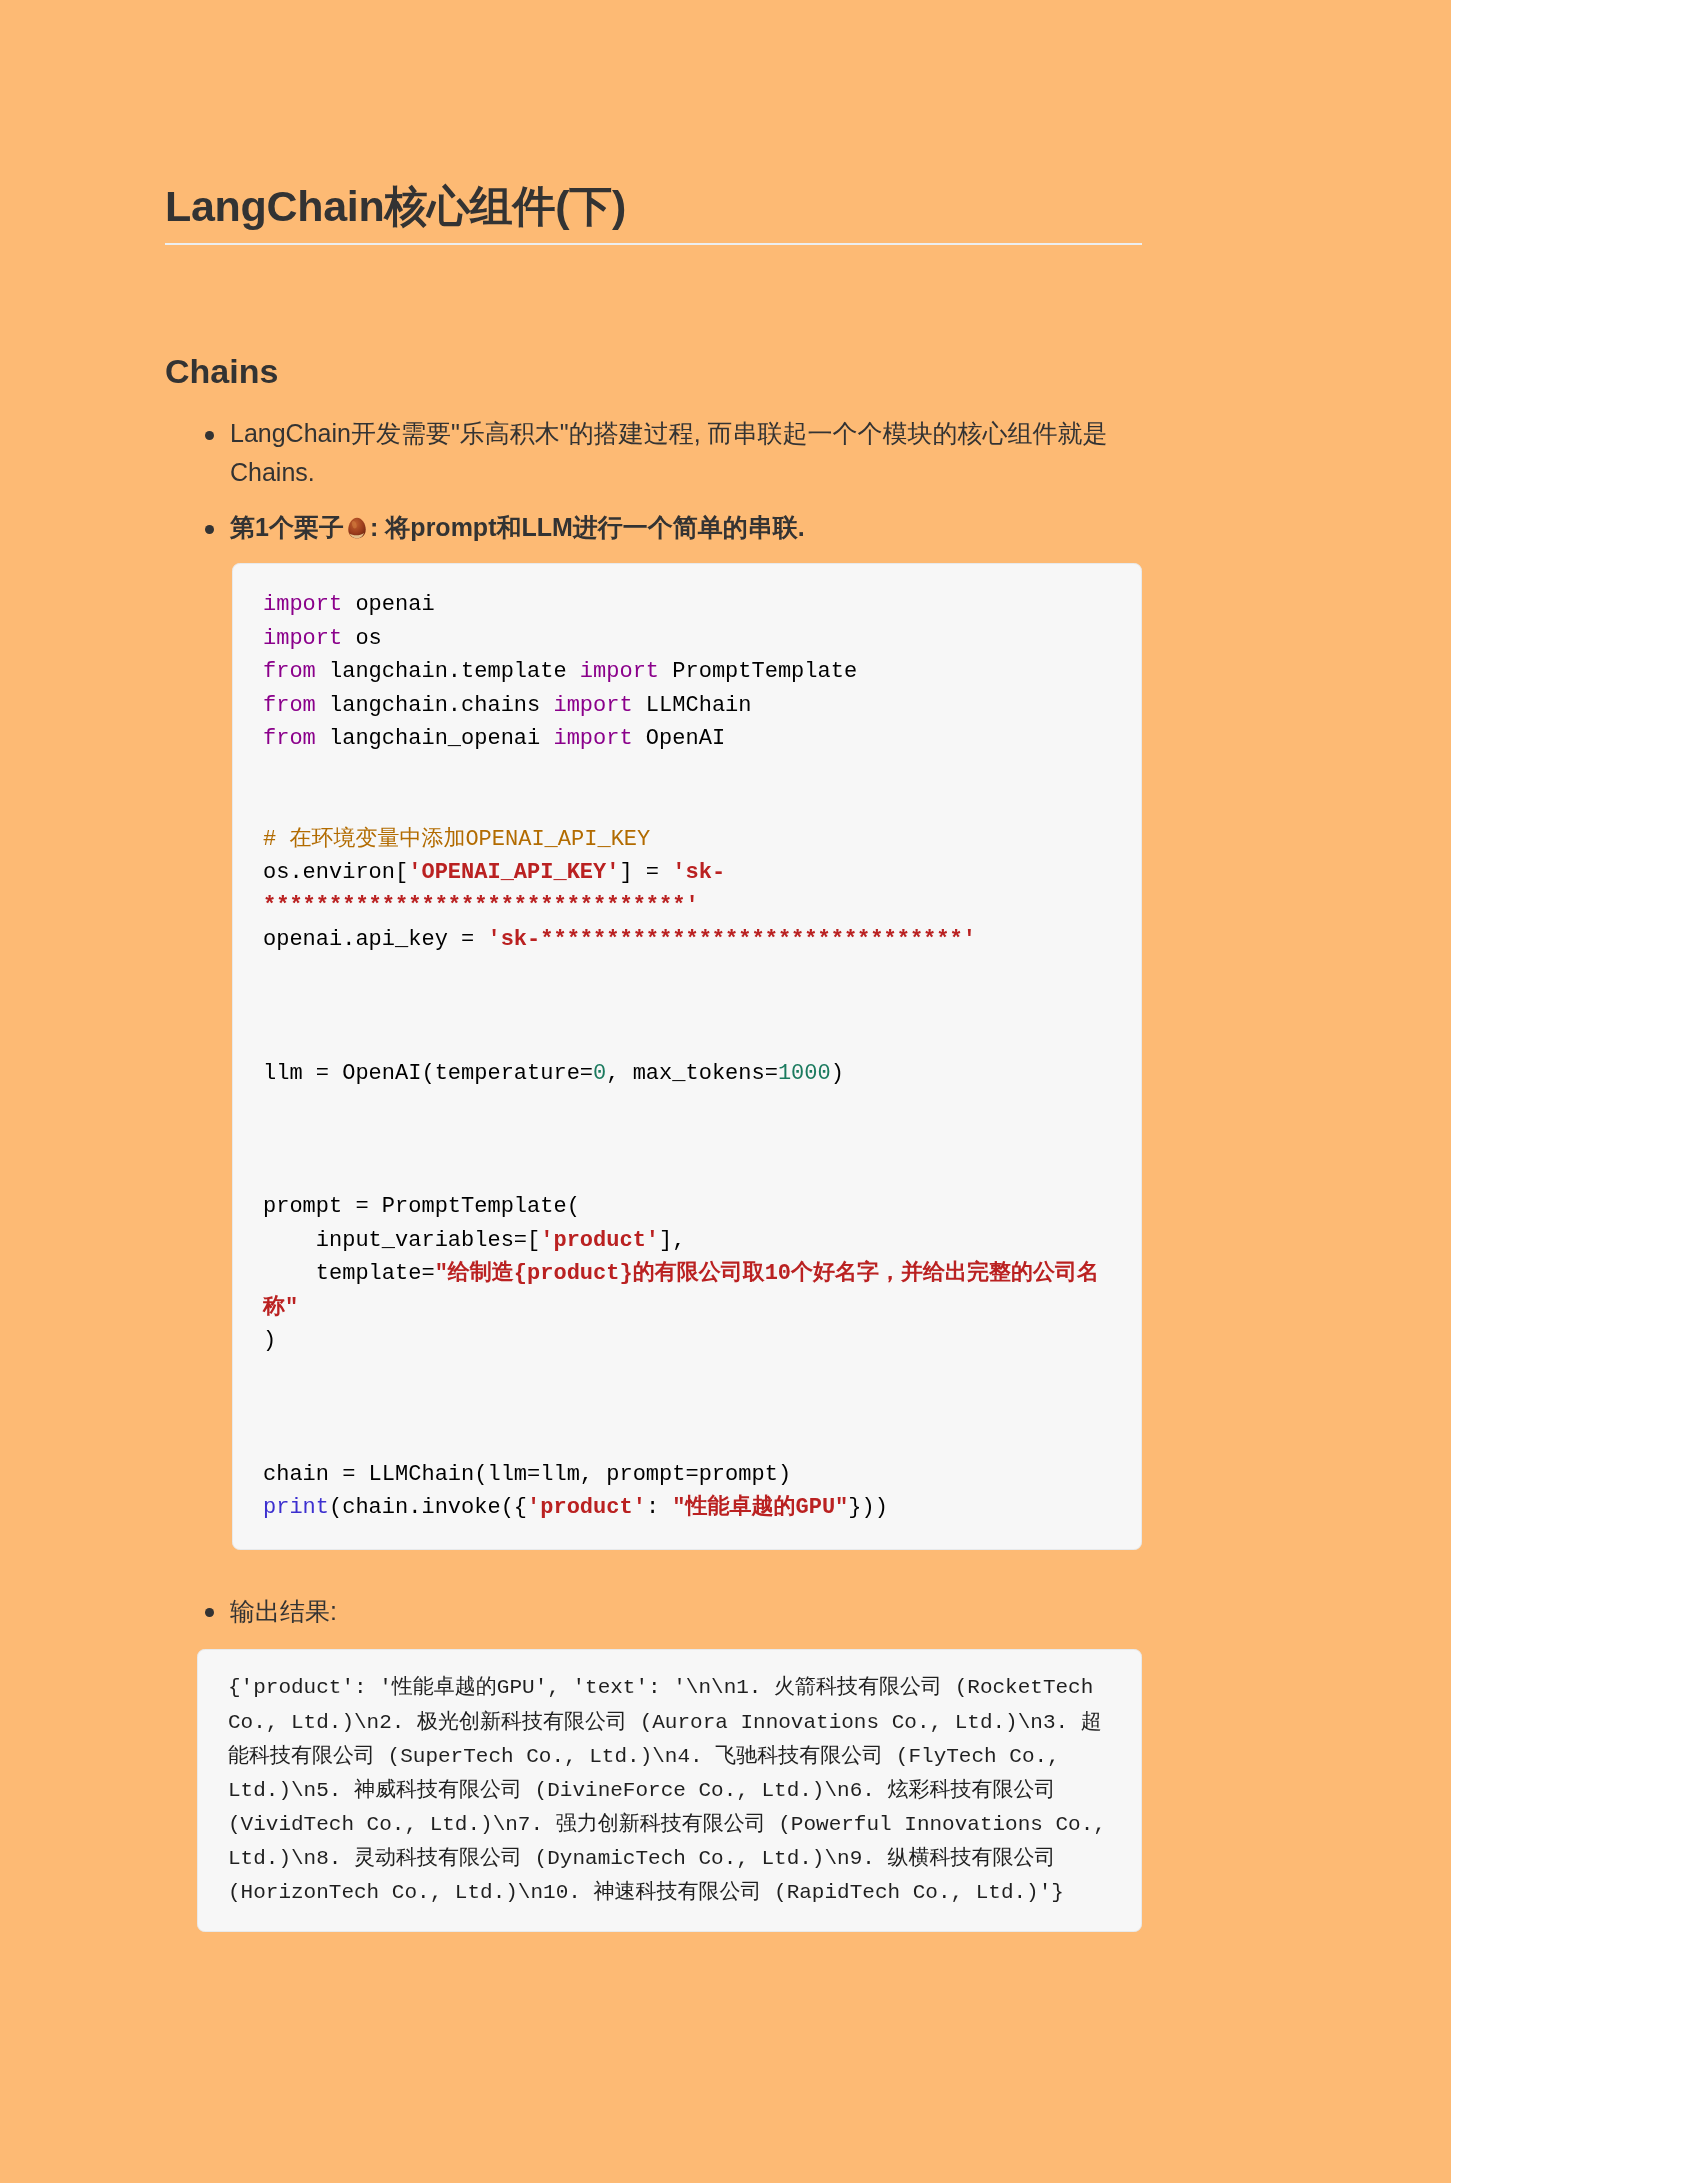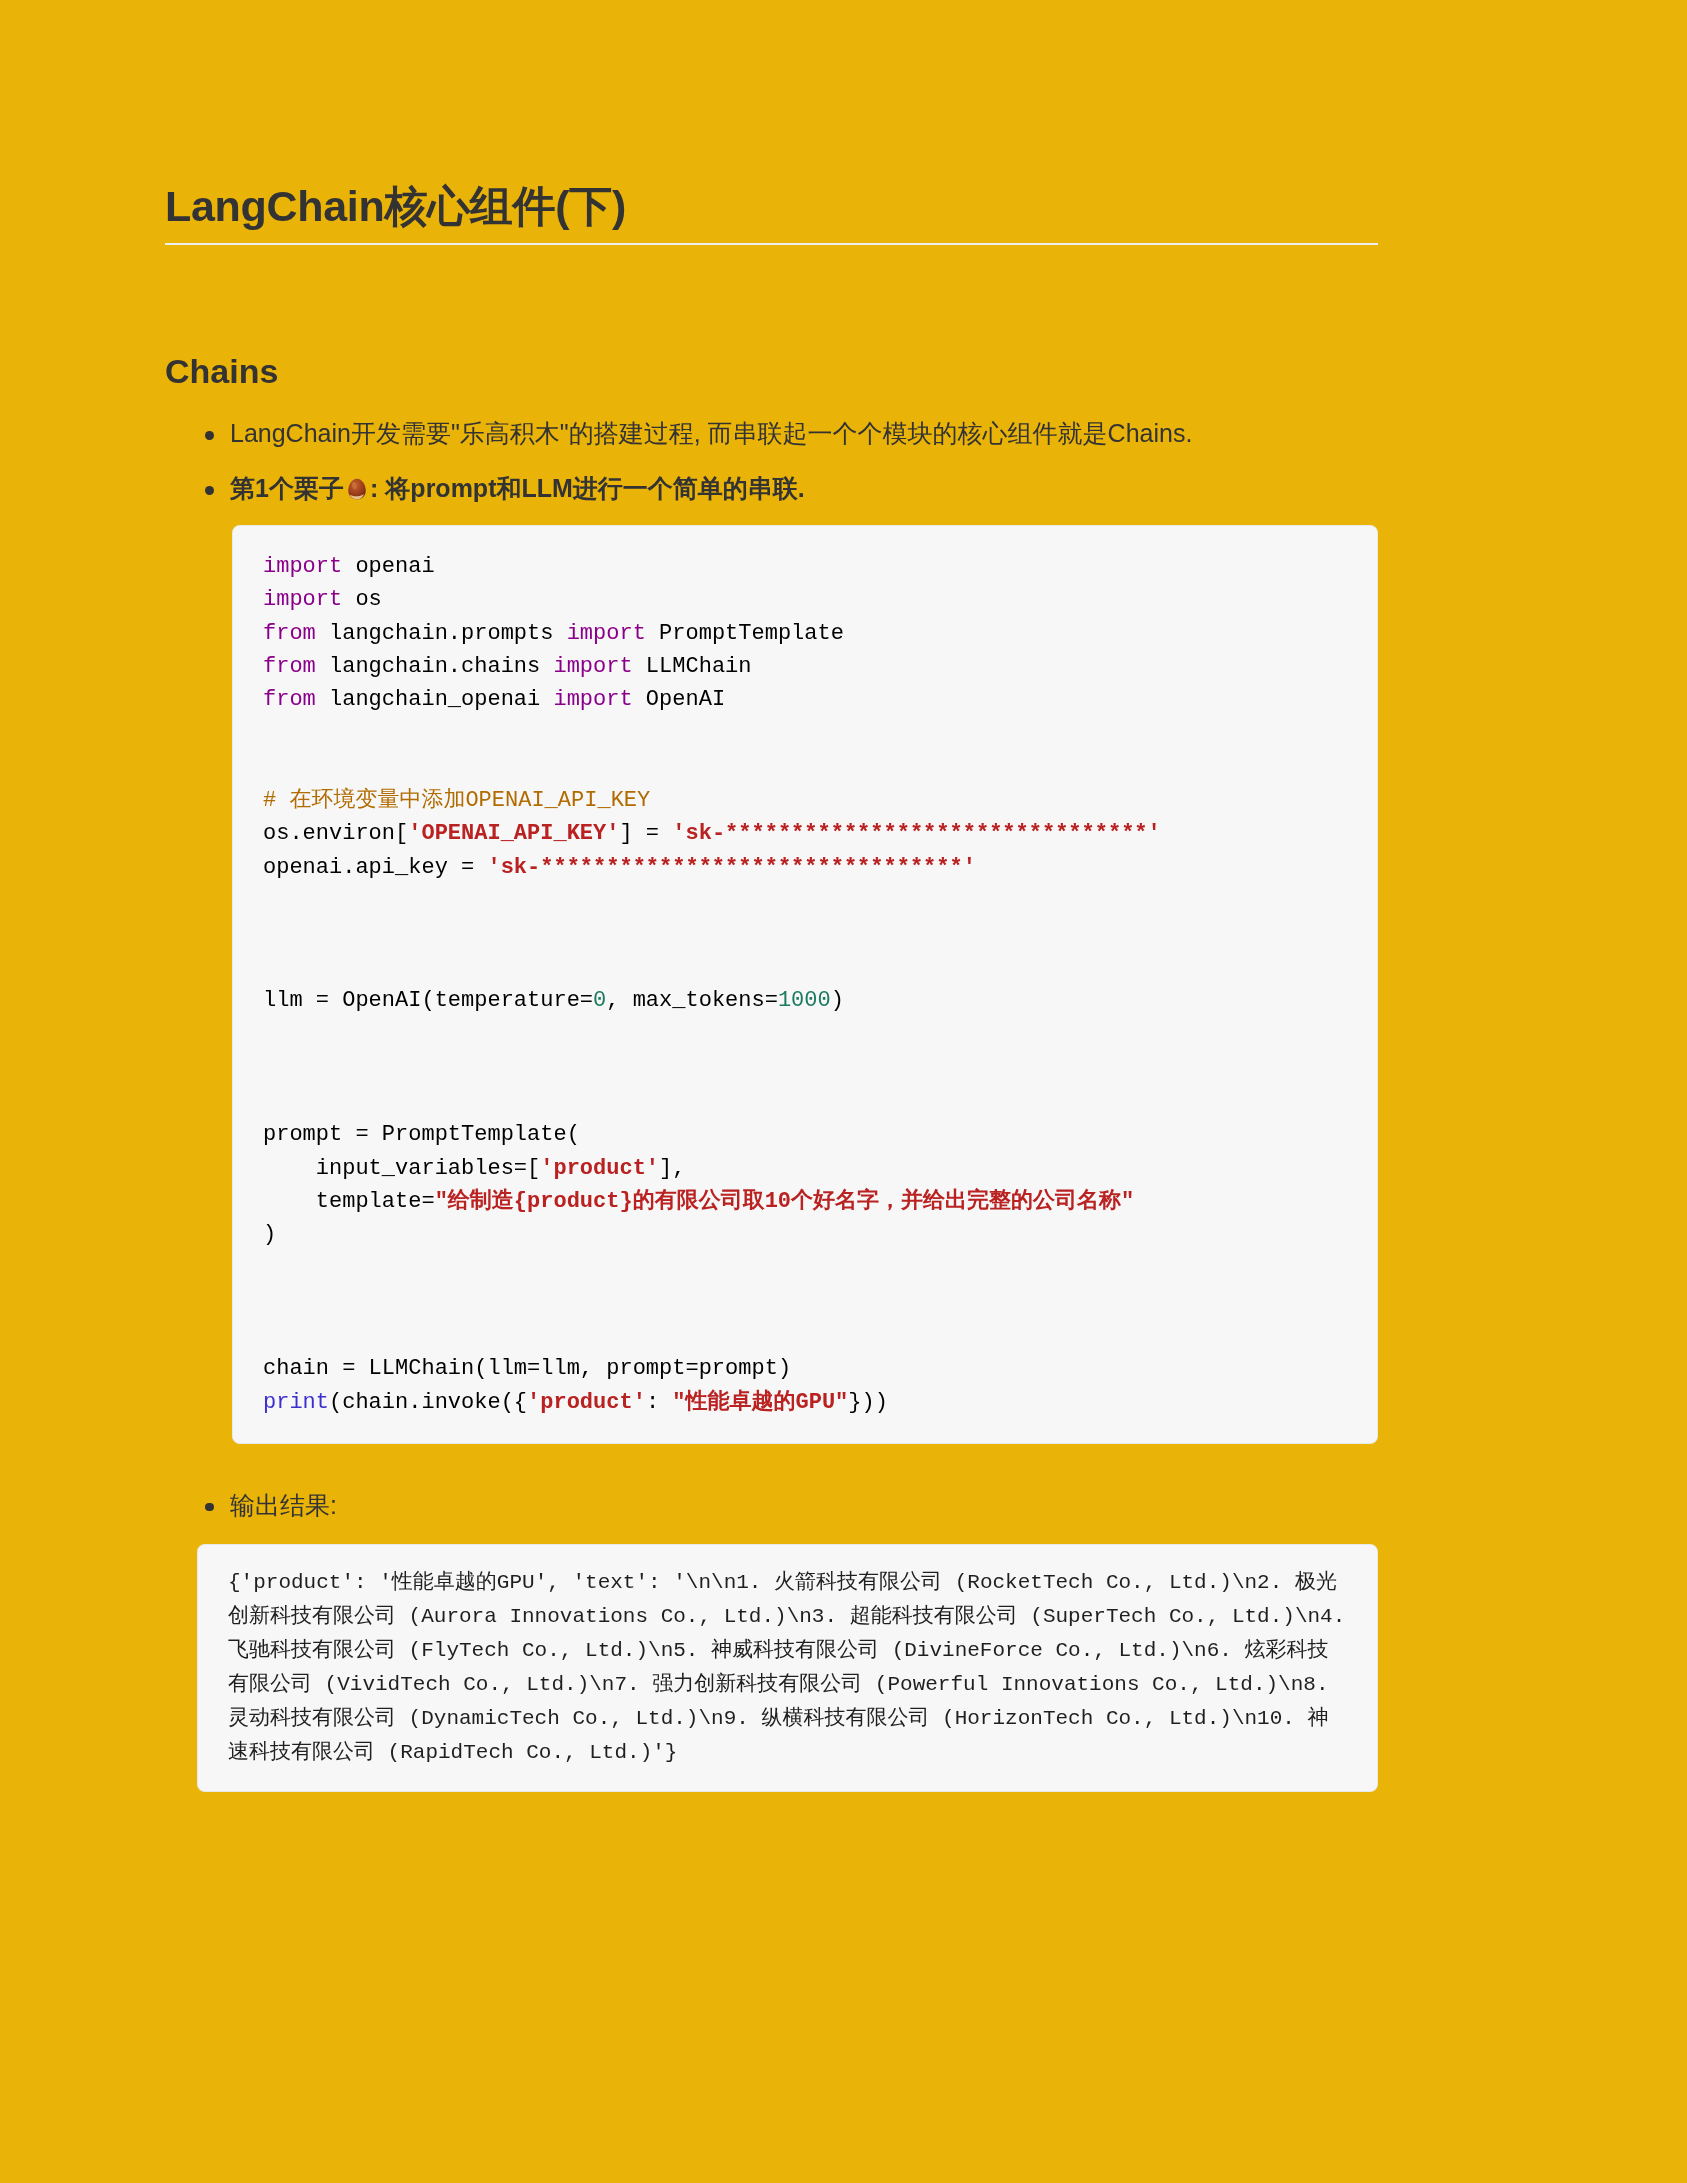--- a/index.html
+++ b/index.html
@@ -9,24 +9,24 @@
     background: #ffffff;
   }
   body {
     width: 1687px;
     height: 2183px;
     font-family: "Liberation Sans", sans-serif;
     color: #2f2f2f;
     -webkit-font-smoothing: antialiased;
   }
   .page {
-    width: 1687px;
+    width: 1451px;
     min-height: 2183px;
     padding: 182px 309px 0 165px;
-    background: #eab308;
+    background: #fdba74;
   }
 
   
   .doc-title {
     font-size: 43px;
     font-weight: bold;
     letter-spacing: -0.3px;
     color: #333333;
     margin: 0 0 10px 0;
     line-height: 1.15;
@@ -140,21 +140,21 @@
               <path d="M22 3 C31 3 38 14 38 25 C38 34 31 41 22 41 C13 41 6 34 6 25 C6 14 13 3 22 3 Z" fill="url(#chg)"></path>
               <path d="M22 41 C16 41 10.5 37.5 8 32 C14 36 27 37 35 31 C32.5 37 28 41 22 41 Z" fill="#e3c08a"></path>
               <ellipse cx="17" cy="16" rx="4" ry="7" fill="#d2803f" opacity="0.55" transform="rotate(-18 17 16)"></ellipse>
             </svg></span><span>: 将prompt和LLM进行一个简单的串联.</span>
     </li>
   </ul>
 
   <div class="code-block">
     <pre class="code"><span class="tok-kw">import</span><span> openai</span>
 <span class="tok-kw">import</span><span> os</span>
-<span class="tok-kw">from</span><span> langchain.prompts </span><span class="tok-kw">import</span><span> PromptTemplate</span>
+<span class="tok-kw">from</span><span> langchain.template </span><span class="tok-kw">import</span><span> PromptTemplate</span>
 <span class="tok-kw">from</span><span> langchain.chains </span><span class="tok-kw">import</span><span> LLMChain</span>
 <span class="tok-kw">from</span><span> langchain_openai </span><span class="tok-kw">import</span><span> OpenAI</span>
 
 
 <span class="tok-com"># 在环境变量中添加OPENAI_API_KEY</span>
 <span>os.environ[</span><span class="tok-str">'OPENAI_API_KEY'</span><span>] = </span><span class="tok-str">'sk-********************************'</span>
 <span>openai.api_key = </span><span class="tok-str">'sk-********************************'</span>
 
 
 

